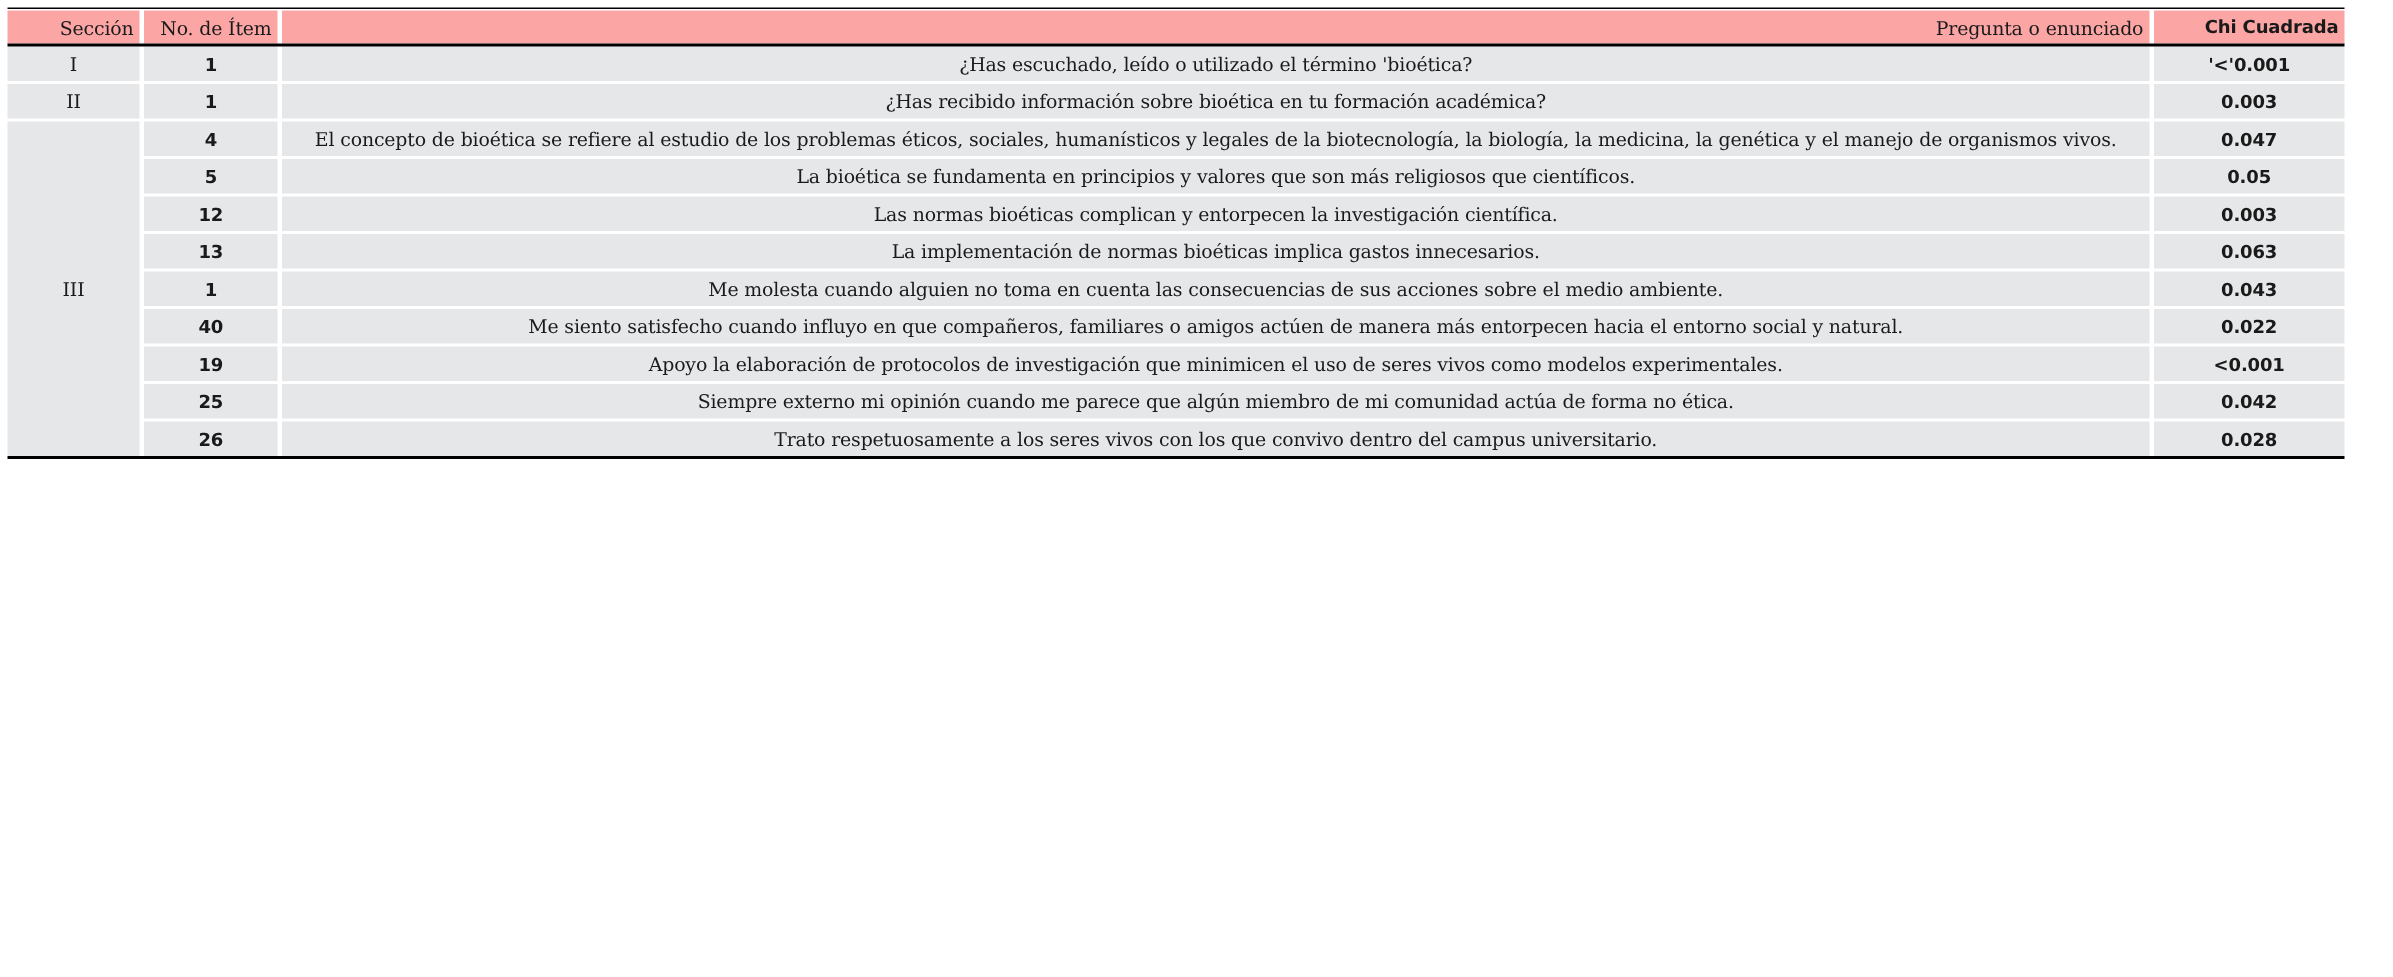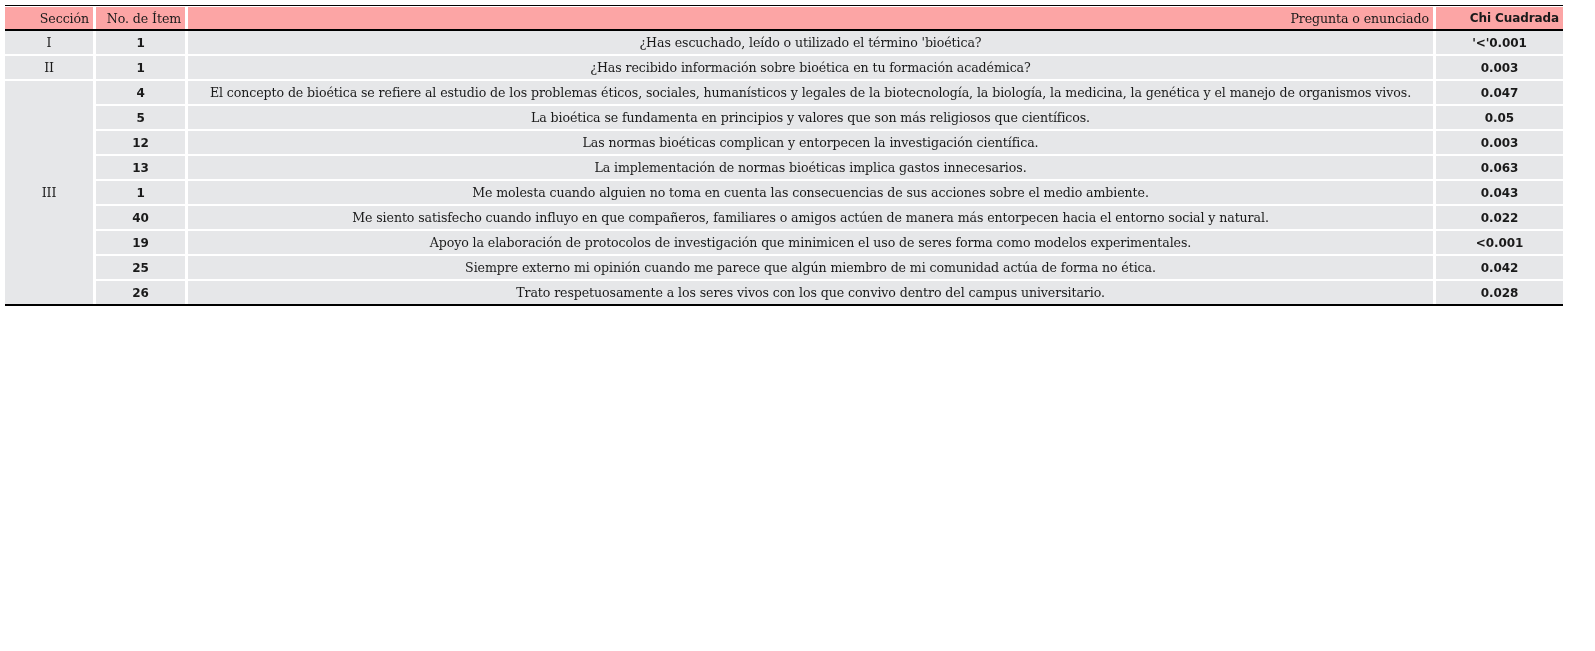--- a/index.html
+++ b/index.html
@@ -137,21 +137,21 @@
         <td>Me molesta cuando alguien no toma en cuenta las consecuencias de sus acciones sobre el medio ambiente.</td>
         <td class="num">0.043</td>
       </tr>
       <tr>
         <td class="num">40</td>
         <td>Me siento satisfecho cuando influyo en que compañeros, familiares o amigos actúen de manera más entorpecen hacia el entorno social y natural.</td>
         <td class="num">0.022</td>
       </tr>
       <tr>
         <td class="num">19</td>
-        <td>Apoyo la elaboración de protocolos de investigación que minimicen el uso de seres forma como modelos experimentales.</td>
+        <td>Apoyo la elaboración de protocolos de investigación que minimicen el uso de seres vivos como modelos experimentales.</td>
         <td class="num">&lt;0.001</td>
       </tr>
       <tr>
         <td class="num">25</td>
         <td>Siempre externo mi opinión cuando me parece que algún miembro de mi comunidad actúa de forma no ética.</td>
         <td class="num">0.042</td>
       </tr>
       <tr>
         <td class="num">26</td>
         <td>Trato respetuosamente a los seres vivos con los que convivo dentro del campus universitario.</td>

